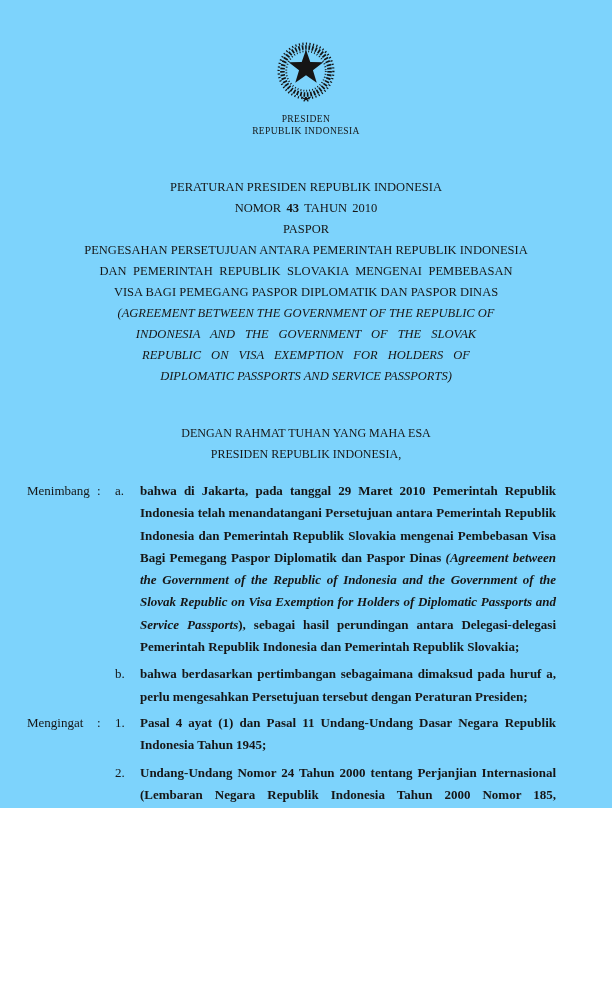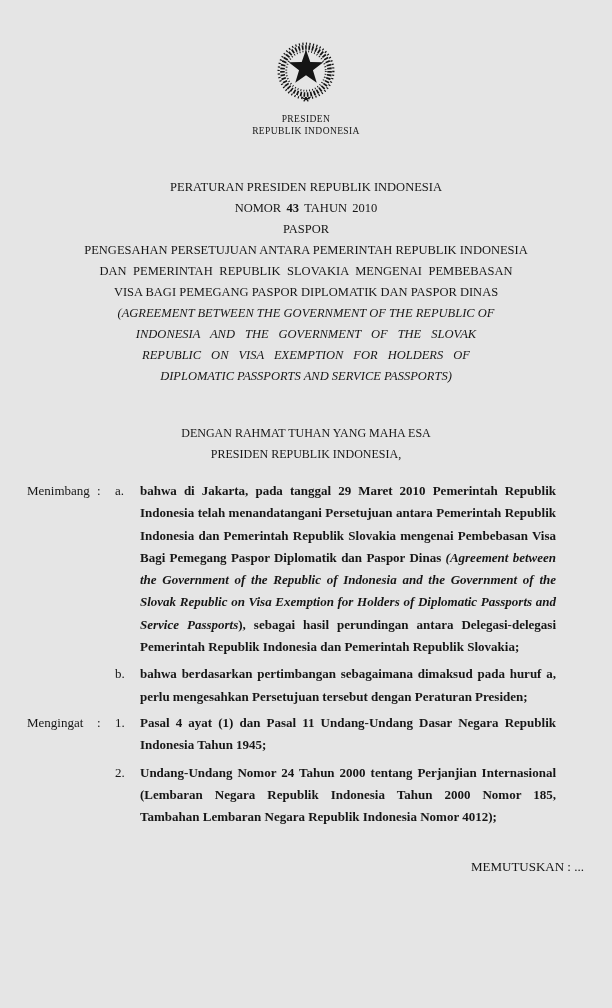--- a/index.html
+++ b/index.html
@@ -1,17 +1,17 @@
 <!DOCTYPE html>
 <html><head>
 <meta charset="utf-8">
 <style>
   html,body{margin:0;padding:0;background:#ffffff;}
   .page{
-    width:612px;height:1008px;background:#e5e5e5;color:#161616;
+    width:612px;height:808px;background:#7dd3fc;color:#161616;
     font-family:"Liberation Serif", serif;overflow:hidden;position:relative;
   }
   
   .letterhead{text-align:center;padding-top:33px;}
   .emblem{display:block;margin:0 auto;}
   .lh-caption{margin-top:5px;font-size:9.5px;line-height:11.5px;letter-spacing:.4px;}
   
   .title-block{margin-top:40px;text-align:center;font-size:12.5px;line-height:21px;}
   .it{font-style:italic;}
   .sp1{word-spacing:.28em;}

